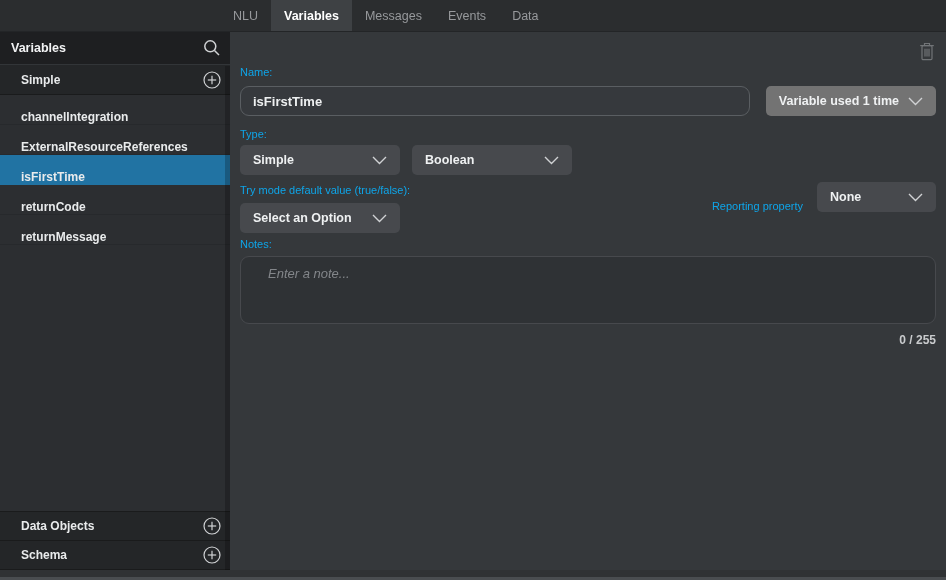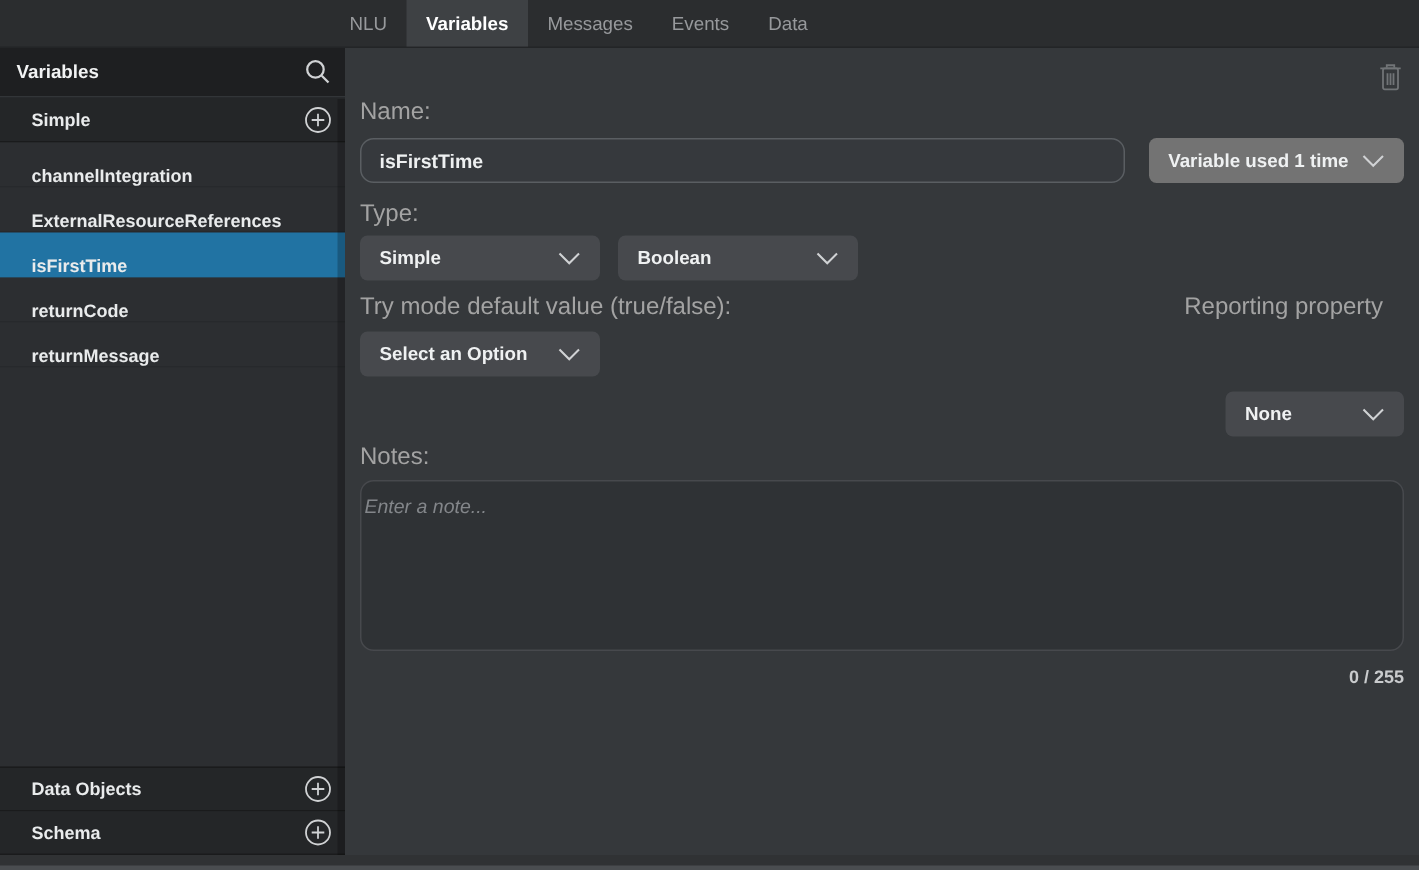--- a/index.html
+++ b/index.html
@@ -54,21 +54,21 @@
   }
   
   .main {
     position:absolute; top:32px; left:230px; width:716px; height:538px;
     padding:0 10px;
   }
   .trash-btn {
     position:absolute; top:9px; right:10px; width:18px; height:20px;
     display:flex; align-items:center; justify-content:center; cursor:pointer;
   }
-  .field-label { margin-top:34px; font-size:16px; color:#a3a3a3; }
+  .field-label { margin-top:34px; font-size:11px; color:#0ea5e9; }
   .label-mt12 { margin-top:12px; }
   .label-mt9  { margin-top:9px; }
   .label-mt5  { margin-top:5px; }
   .name-row { margin-top:8px; display:flex; align-items:center; gap:16px; }
   .name-input {
     flex:1 1 auto; height:30px; background:#36393d; color:#eef0f1;
     border:1px solid #5a5e62; border-radius:9px; padding:0 12px;
     font-size:13px; font-weight:bold; font-family:"Liberation Sans", sans-serif;
     outline:none;
   }
@@ -79,27 +79,27 @@
     font-family:"Liberation Sans", sans-serif;
   }
   .select-row { margin-top:5px; display:flex; gap:12px; }
   .select-btn {
     width:160px; height:30px; background:#47494d; border:none; border-radius:5px;
     color:#eff1f2; font-size:12.5px; font-weight:bold; display:flex;
     align-items:center; justify-content:space-between; padding:0 13px;
     cursor:pointer; font-family:"Liberation Sans", sans-serif;
   }
   .two-col { display:flex; justify-content:space-between; align-items:flex-start; }
-  .col-right { display:flex; flex-direction:column; align-items:flex-end;gap:40px; }
+  .col-right { display:flex; flex-direction:row; align-items:flex-end; }
   .col-right .field-label { margin-top:9px; padding-right:14px; }
   .select-none { width:119px; margin-top:7px; }
   .select-mt7 { margin-top:7px; }
   .notes-area {
-    margin-top:6px; width:100%; height:114px; background:#2f3235;
-    border:1px solid #47494d; border-radius:9px; padding:9px 2px;
+    margin-top:6px; width:100%; height:68px; background:#2f3235;
+    border:1px solid #47494d; border-radius:9px; padding:9px 27px;
     color:#eef0f1; font-size:13px; resize:none; outline:none;
     font-family:"Liberation Sans", sans-serif;
   }
   .notes-area::placeholder { color:#83868a; font-style:italic; }
   .counter { margin-top:5px; text-align:right; font-size:12px; font-weight:bold; color:#c9cbcd; }
   .icon { display:inline-flex; align-items:center; justify-content:center; }
 </style>
 </head>
 <body>
 

